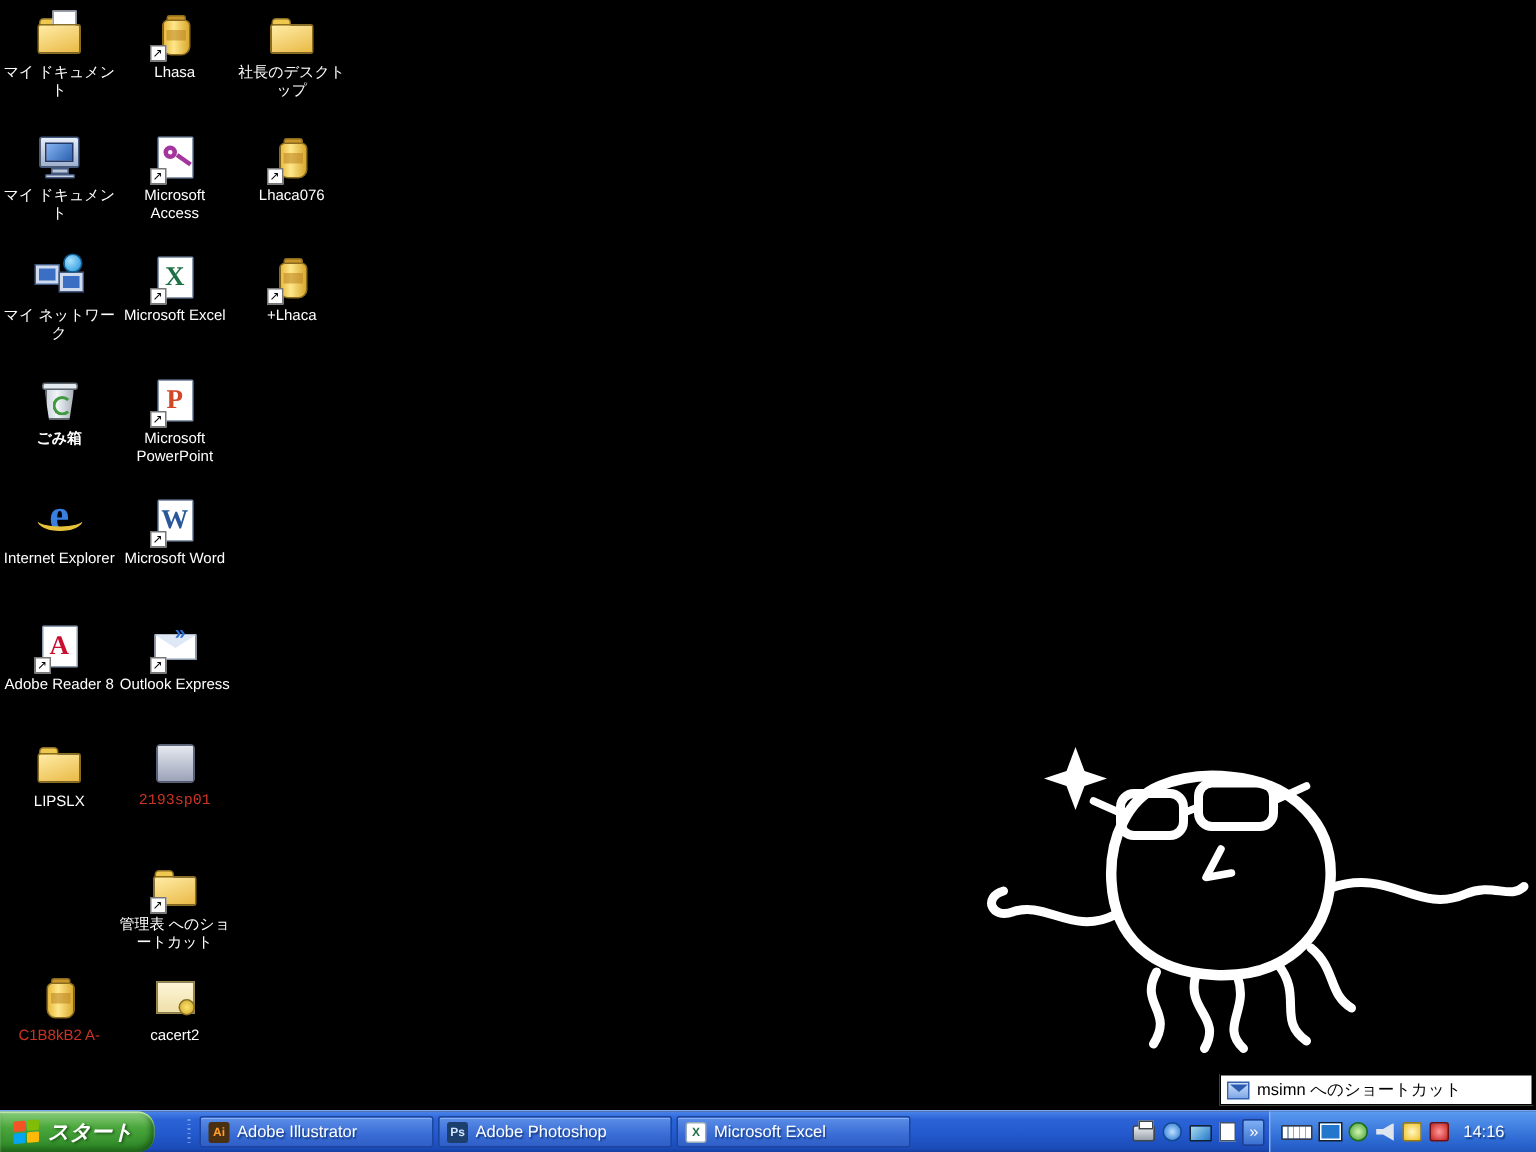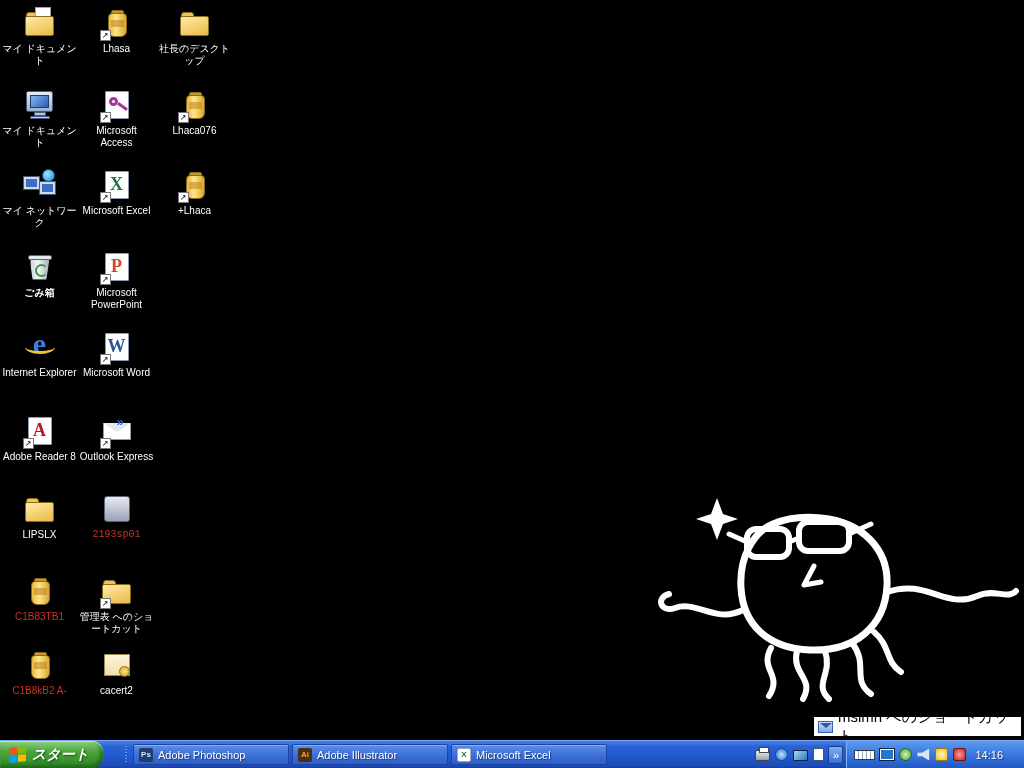--- a/index.html
+++ b/index.html
@@ -52,21 +52,21 @@
   .seal{left:20px;top:18px;width:11px;height:11px;border-radius:50%;background:radial-gradient(#ffe36e,#caa62a);border:1px solid #8a6d20;}
 
   .appg{left:5px;top:4px;width:26px;height:26px;background:linear-gradient(#e8eaf0,#9aa2b8);border:1px solid #5a6378;border-radius:3px;}
 
   .scb{left:1px;bottom:-1px;width:11px;height:11px;background:#fff;border:1px solid #777;font-size:8px;line-height:10px;color:#000;text-align:center;}
 
   
   #doodle{position:absolute;left:645px;top:466px;}
 
   
-  .rename{position:absolute;left:813px;top:716px;width:209px;height:21px;background:#fff;border:1px solid #000;display:flex;align-items:center;gap:5px;padding:0 4px;font-size:15px;color:#000;}
+  .rename{position:absolute;left:813px;top:716px;width:209px;height:21px;background:#fff;border:1px solid #000;display:flex;align-items:center;gap:5px;padding:0 4px;font-size:11px;color:#000;}
   .msimn-ic{width:15px;height:12px;background:linear-gradient(#cfe0f8,#7fa8e8);border:1px solid #3562b0;position:relative;flex:0 0 auto;}
   .msimn-ic::after{content:"";position:absolute;left:1px;top:1px;width:0;height:0;border-left:6px solid transparent;border-right:6px solid transparent;border-top:5px solid #2b5cb0;}
 
   
   .taskbar{position:absolute;left:0;bottom:0;width:1024px;height:28px;display:flex;align-items:stretch;
     background:linear-gradient(#4a84e8 0%,#3b76e2 8%,#2b63d6 20%,#2258cb 60%,#1b4bb7 92%,#163f9e 100%);
     border-top:1px solid #7aa5ef;}
   .start{flex:0 0 103px;display:flex;align-items:center;gap:6px;padding-left:9px;cursor:pointer;
     background:linear-gradient(#8fd07f,#4aa63c 40%,#2f8a28 90%);border-radius:0 11px 11px 0;
     box-shadow:inset 0 1px 1px #c8f0ba, inset -2px -2px 4px #1c5c17;}
@@ -232,27 +232,20 @@
         <i class="fbody"></i>
       </div>
       <div class="lbl">LIPSLX</div>
     </div>
     <div class="dicon" style="left: 79px; top: 492px;">
       <div class="img">
         <i class="appg"></i>
       </div>
       <div class="lbl" style="color: rgb(204, 51, 34); font-family: Liberation Mono, monospace;">2193sp01</div>
     </div>
-    <div class="dicon" style="left: 2px; top: 574px;">
-      <div class="img">
-        <i class="jarl"></i>
-        <i class="jarb"></i>
-      </div>
-      <div class="lbl" style="color: rgb(204, 51, 34);">C1B83TB1</div>
-    </div>
     <div class="dicon" style="left: 79px; top: 574px;">
       <div class="img">
         <i class="ftab"></i>
         <i class="fbody"></i>
         <i class="scb">↗</i>
       </div>
       <div class="lbl">管理表 へのショートカット</div>
     </div>
     <div class="dicon" style="left: 2px; top: 648px;">
       <div class="img">
@@ -299,26 +292,26 @@
         <i class="f1"></i>
         <i class="f2"></i>
         <i class="f3"></i>
         <i class="f4"></i>
       </span>
     <span class="start-label">スタート</span>
   </div>
   <div class="qldiv"></div>
   <div id="tasks">
       <div class="task">
+        <span class="tico tico-illustrator">Ai</span>
+        <span class="tlbl">Adobe Illustrator</span>
+      </div>
+      <div class="task">
         <span class="tico tico-photoshop">Ps</span>
         <span class="tlbl">Adobe Photoshop</span>
-      </div>
-      <div class="task">
-        <span class="tico tico-illustrator">Ai</span>
-        <span class="tlbl">Adobe Illustrator</span>
       </div>
       <div class="task">
         <span class="tico tico-excel">X</span>
         <span class="tlbl">Microsoft Excel</span>
       </div>
     </div>
   <div class="flex-sp"></div>
   <div class="pretray" id="pretray">
       <span class="ti printer-icon"></span>
       <span class="ti update-icon"></span>

